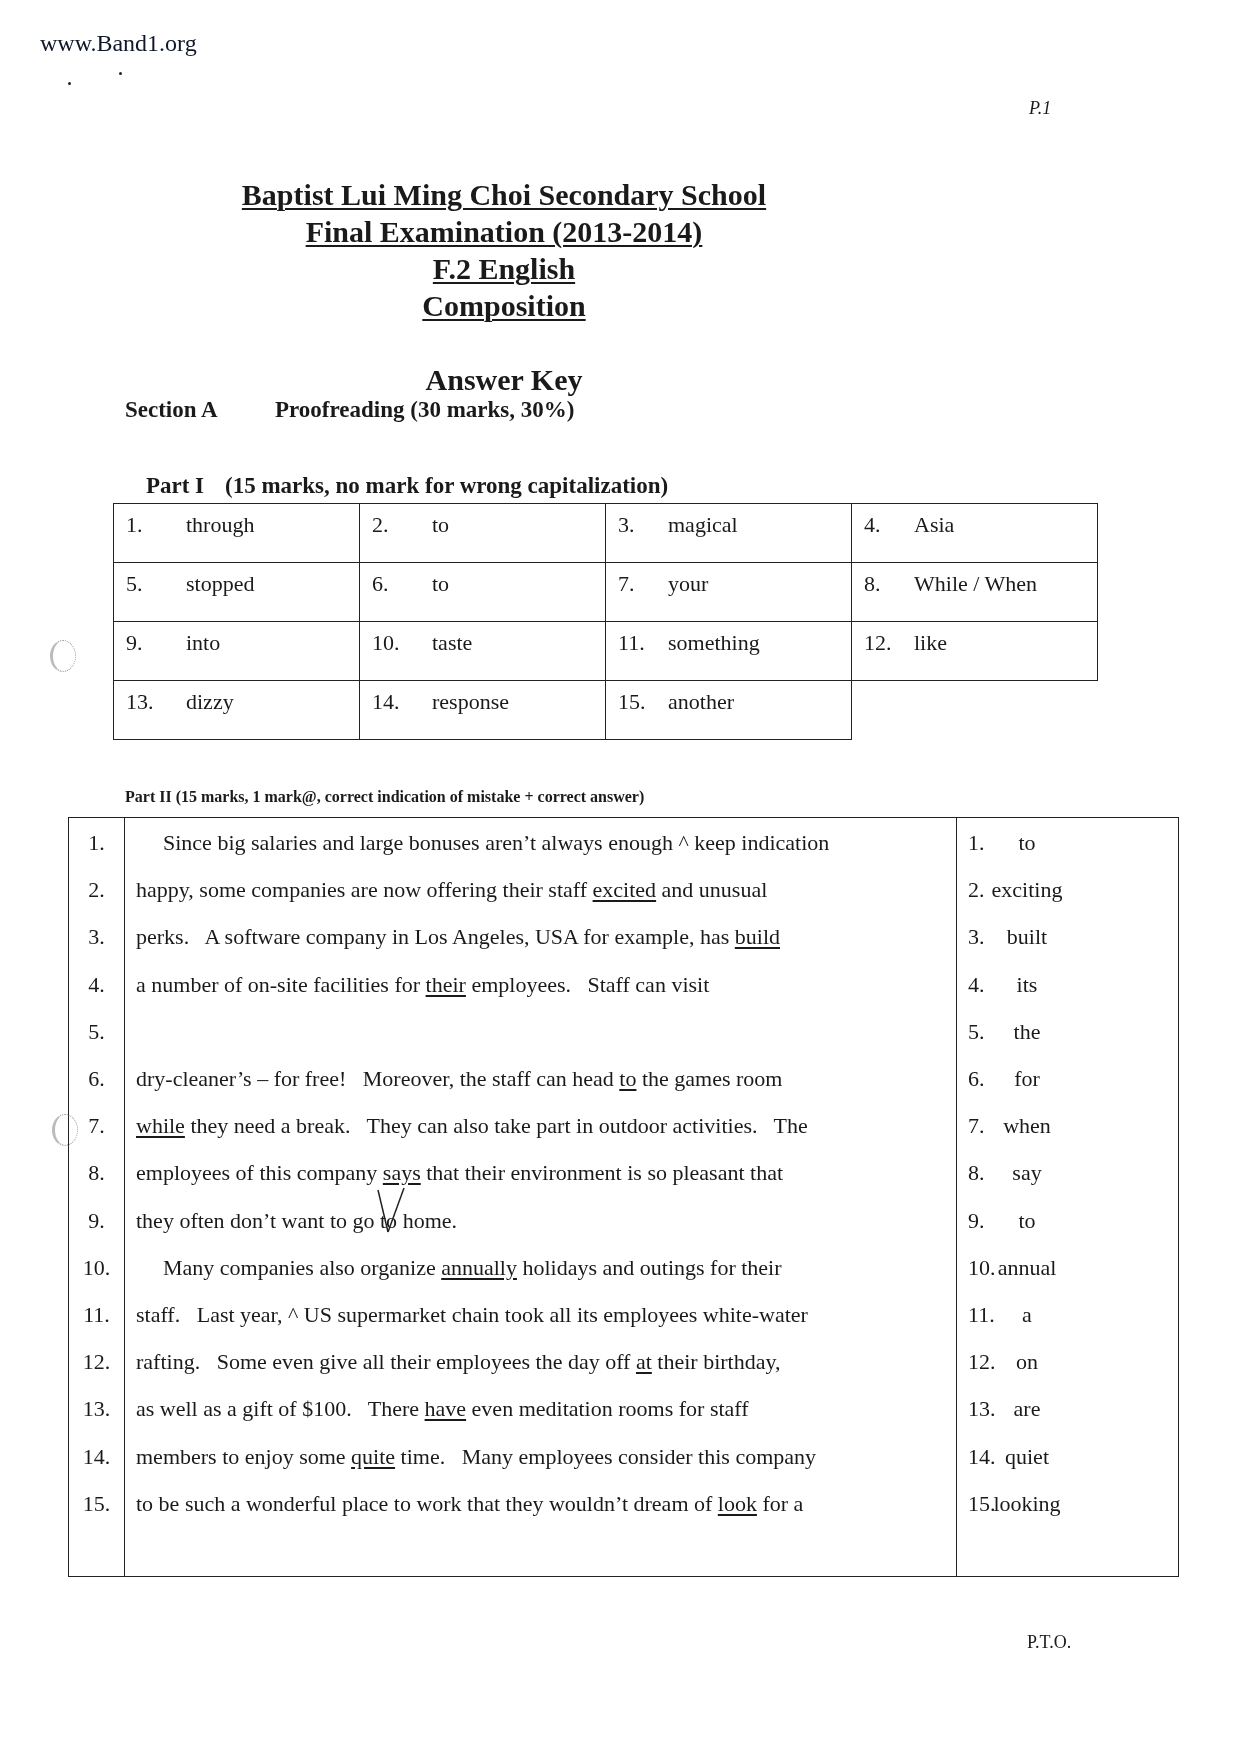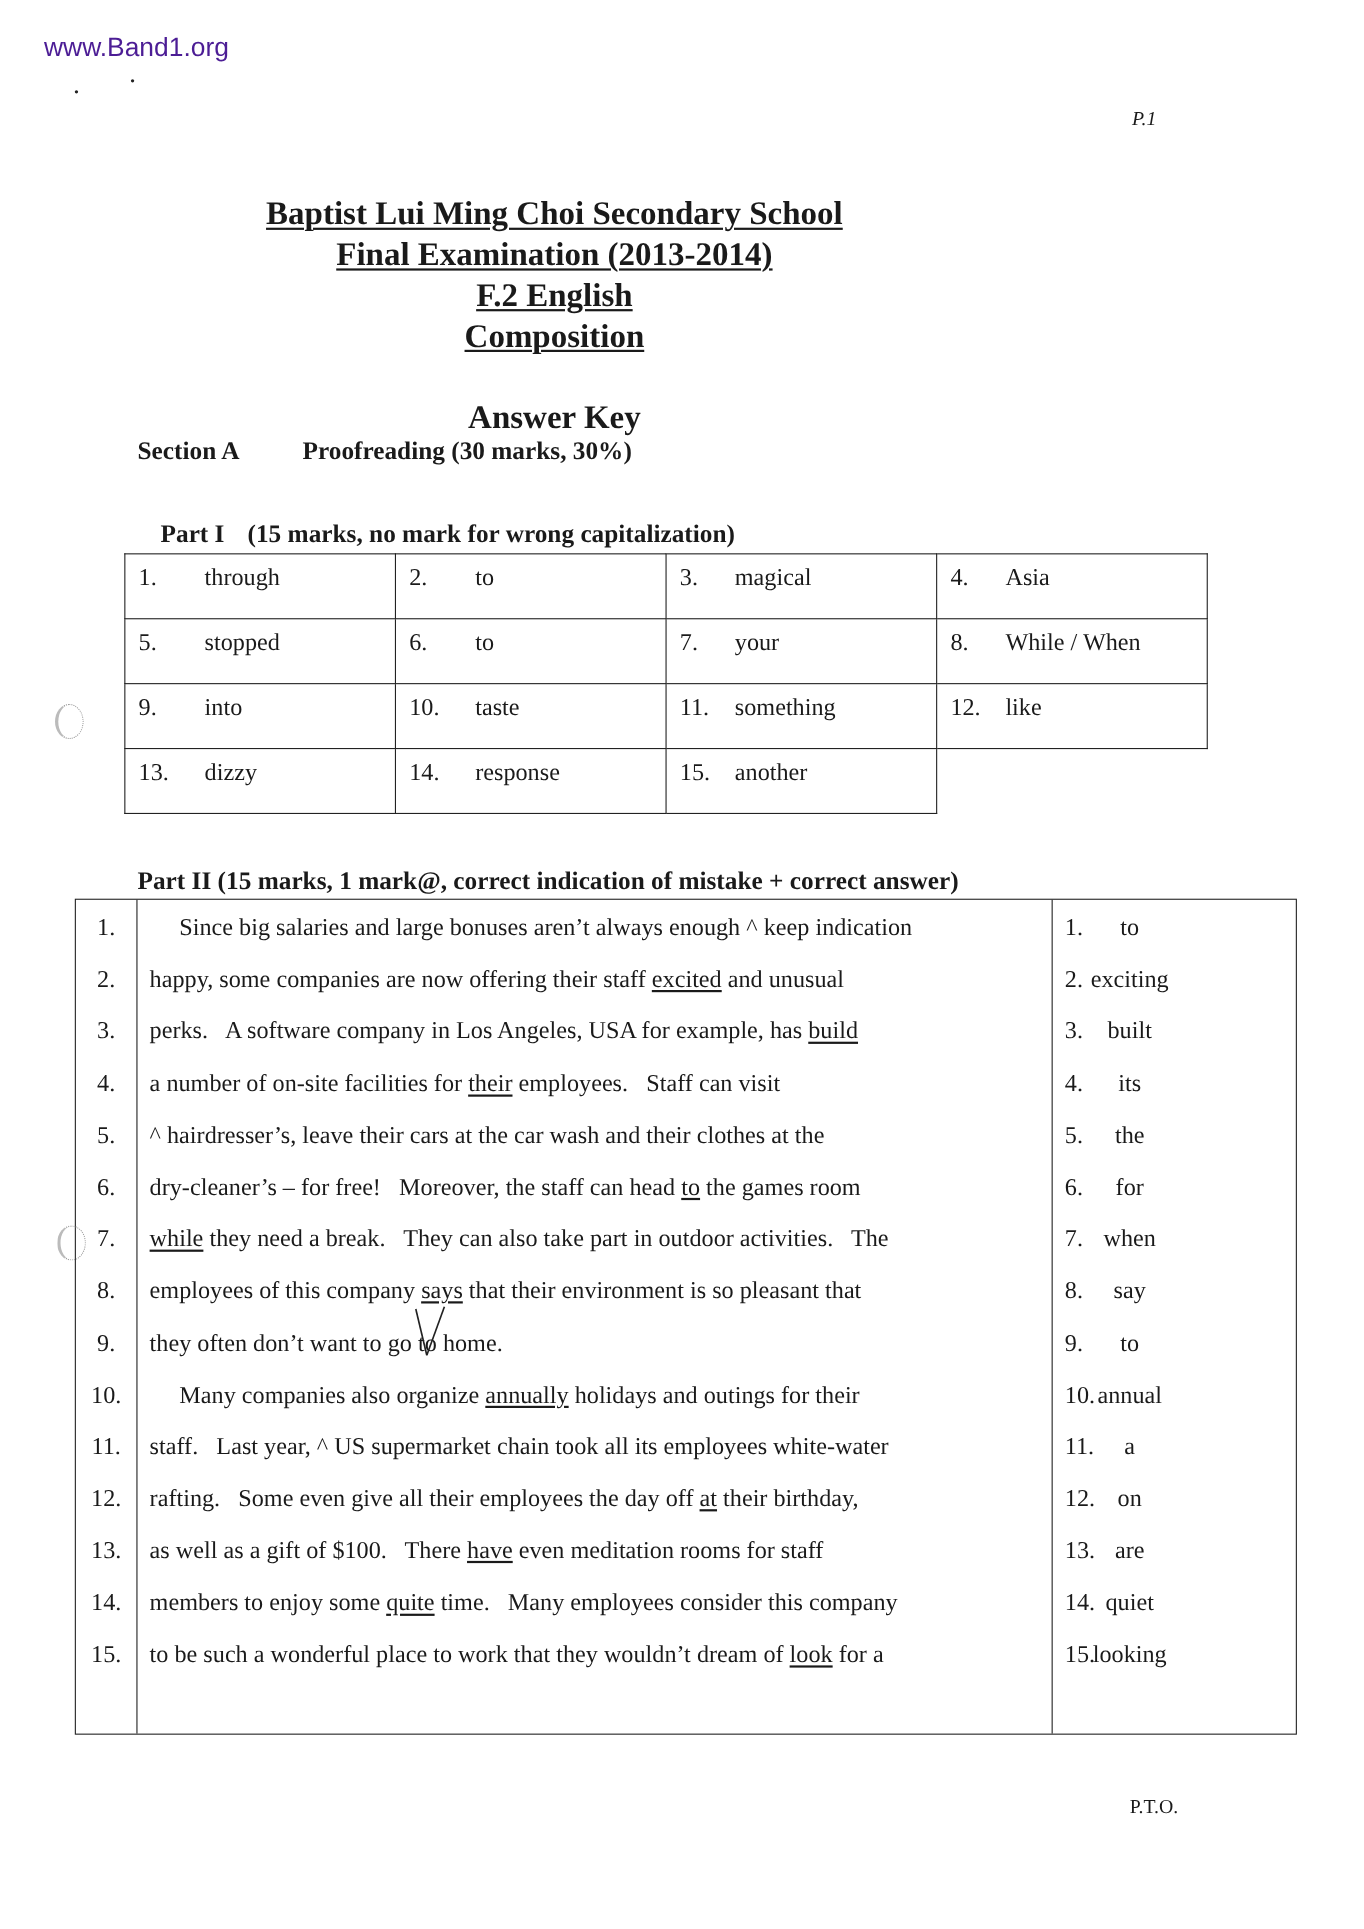--- a/index.html
+++ b/index.html
@@ -2,22 +2,22 @@
 <html><head>
 <meta charset="utf-8">
 <style>
   html, body { margin: 0; padding: 0; background: #ffffff; }
   body {
     width: 1240px; height: 1754px; position: relative; overflow: hidden;
     font-family: "Liberation Serif", "DejaVu Serif", serif; color: #1a1a1a;
   }
   .watermark {
     position: absolute; left: 40px; top: 30px;
-    font-family: Liberation Sans, sans-serif;
-    font-size: 24px; color: #4c1d95;
+    font-family: Liberation Serif, serif;
+    font-size: 24px; color: #0f172a;
   }
   .speck { position: absolute; width: 3px; height: 3px; background: #222; border-radius: 50%; }
   .page-num {
     position: absolute; left: 1029px; top: 98px;
     font-style: italic; font-size: 18px;
   }
   .heading {
     position: absolute; left: 0; width: 1008px; text-align: center;
     font-weight: bold; font-size: 30px; text-decoration: underline;
     text-underline-offset: 3px; text-decoration-thickness: 2px; margin-top: 43px;
@@ -36,21 +36,21 @@
     border-collapse: collapse; font-size: 22px;
   }
   table.p1 td {
     border: 1.5px solid #222; width: 246px; height: 59px;
     vertical-align: top; padding: 8px 16px 0 12px; box-sizing: border-box;
   }
   table.p1 td.empty { border: none; border-left: 1.5px solid #222; }
   table.p1 .num { display: inline-block; width: 60px; }
   table.p1 .col3 .num, table.p1 .col4 .num { width: 50px; }
   .part2-title {
-    position: absolute; left: 125px; top: 788px; font-size: 23px; font-weight: bold;
+    position: absolute; left: 125px; top: 788px; font-size: 16px; font-weight: bold;
   }
   .p2-box {
     position: absolute; left: 68px; top: 817px; width: 1111px; height: 760px;
     border: 1.5px solid #222; box-sizing: border-box;
   }
   .p2-box .divider1 { position: absolute; left: 55px; top: 0; bottom: 0; width: 0; border-left: 1.5px solid #222; }
   .p2-box .divider2 { position: absolute; left: 887px; top: 0; bottom: 0; width: 0; border-left: 1.5px solid #222; }
   .p2-row {
     position: absolute; left: 0; width: 1111px; height: 47px; font-size: 22px;
   }
@@ -148,21 +148,20 @@
       <span class="ans center">built</span>
     </div>
     <div class="p2-row" style="top: 153.6px;">
       <span class="ln">4.</span>
       <span class="txt"><span>a number of on-site facilities for </span><span class="u">their</span><span> employees.   Staff can visit</span></span>
       <span class="ans-num">4.</span>
       <span class="ans center">its</span>
     </div>
     <div class="p2-row" style="top: 200.8px;">
       <span class="ln">5.</span>
-      <span class="txt"><span>^ hairdresser’s, leave their cars at the car wash and their clothes at the</span><span></span></span>
       <span class="ans-num">5.</span>
       <span class="ans center">the</span>
     </div>
     <div class="p2-row" style="top: 248px;">
       <span class="ln">6.</span>
       <span class="txt"><span>dry-cleaner’s – for free!   Moreover, the staff can head </span><span class="u">to</span><span> the games room</span></span>
       <span class="ans-num">6.</span>
       <span class="ans center">for</span>
     </div>
     <div class="p2-row" style="top: 295.2px;">

